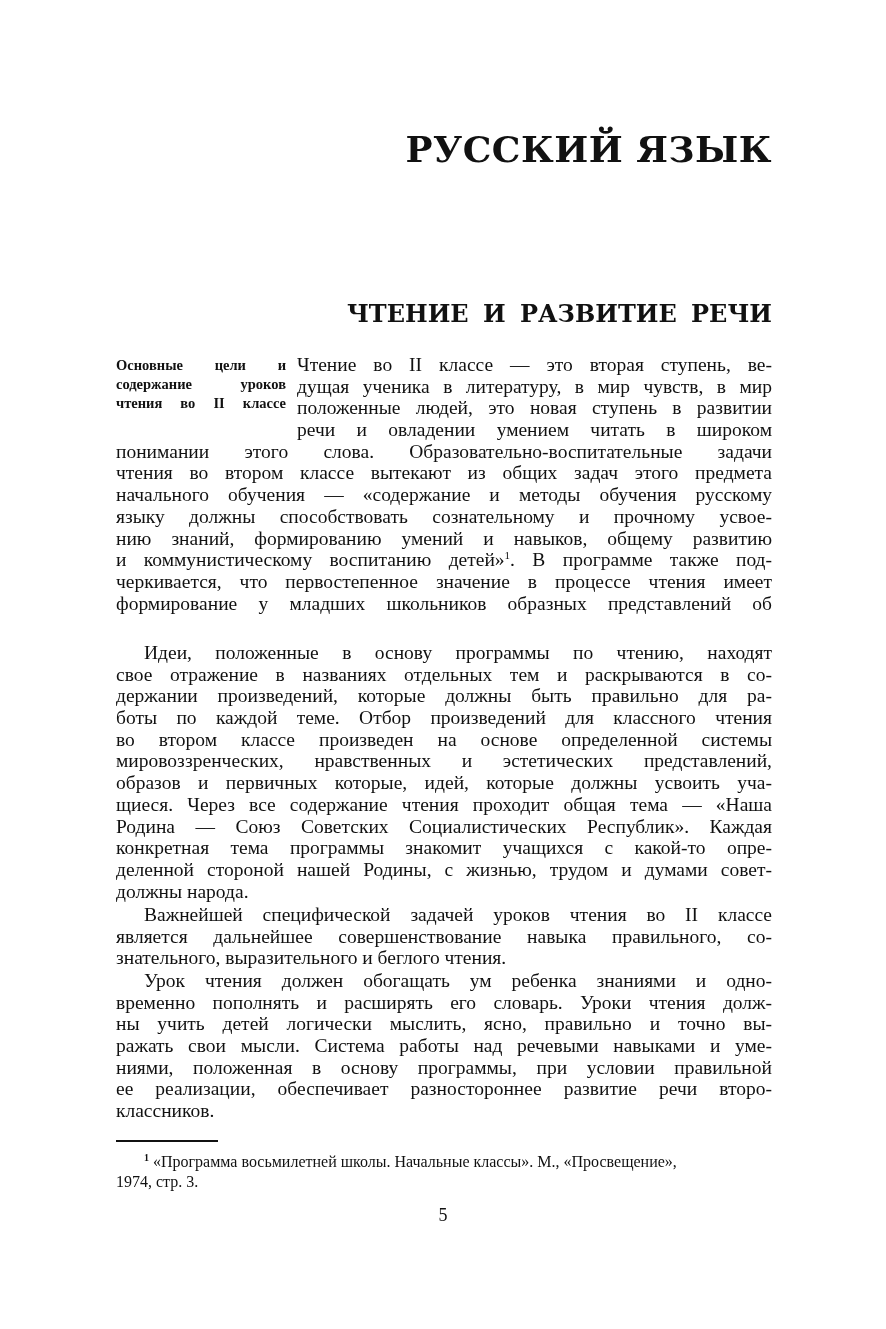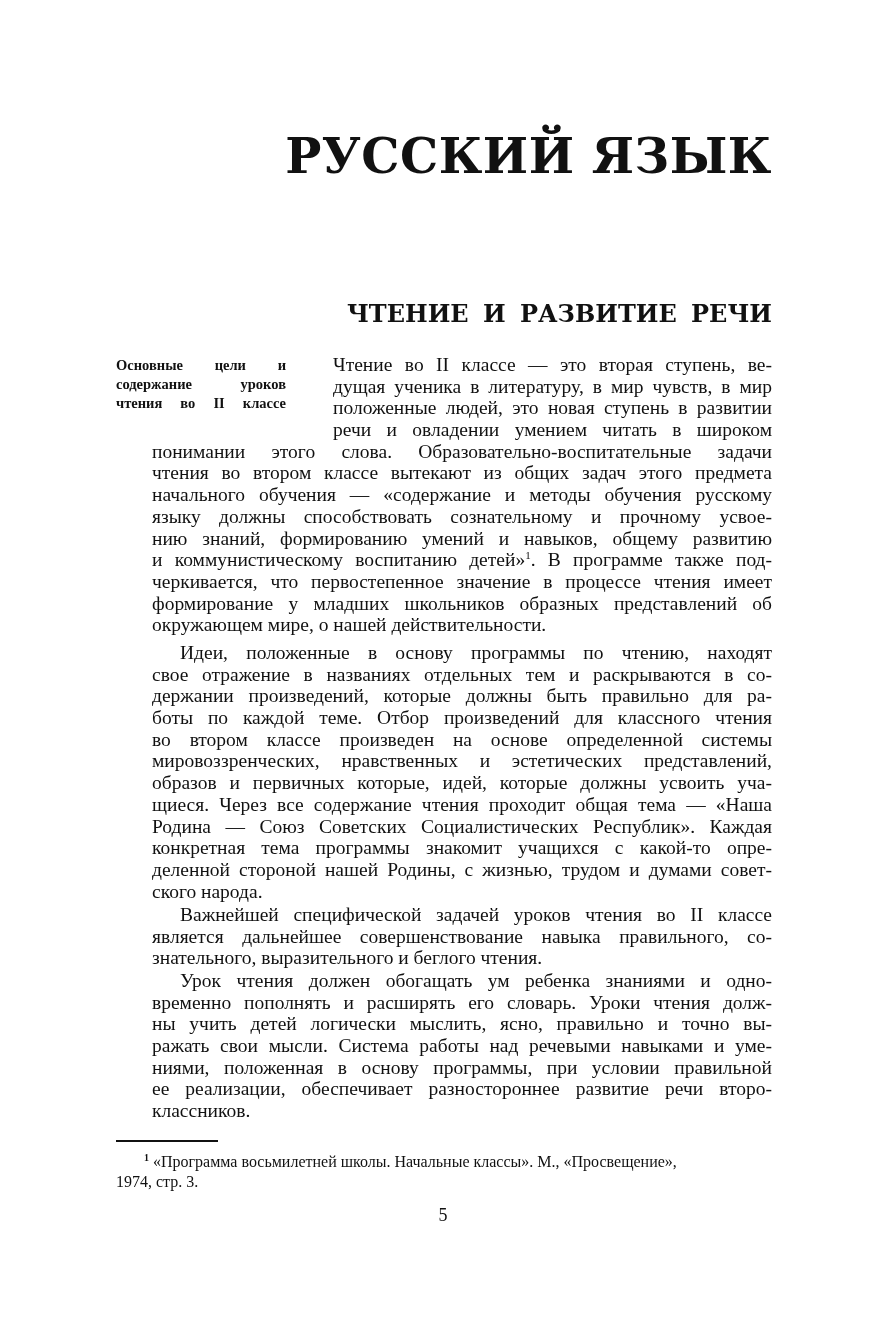--- a/index.html
+++ b/index.html
@@ -1,37 +1,37 @@
 <!DOCTYPE html>
 <html><head>
 <meta charset="utf-8">
 <style>
   html, body { margin: 0; padding: 0; background: #ffffff; }
   body { width: 886px; height: 1329px; position: relative; overflow: hidden; color: #111; }
   .page { position: absolute; left: 0; top: 0; width: 886px; height: 1329px; }
   .title {
     position: absolute; right: 114px; top: 128px;
-    font-family: "DejaVu Serif", serif; font-weight: bold; font-size: 48px;
+    font-family: "DejaVu Serif", serif; font-weight: bold; font-size: 36px;
     letter-spacing: 0.5px; margin: 0; white-space: nowrap;
   }
   .subtitle {
     position: absolute; right: 114px; top: 299px;
     font-family: "DejaVu Serif", serif; font-weight: bold; font-size: 24px;
     margin: 0; white-space: nowrap; word-spacing: 6px;
   }
   .side-heading {
     position: absolute; left: 116px; top: 356px; width: 170px;
     font-family: "Liberation Serif", serif; font-weight: bold; font-size: 14.5px; line-height: 19px;
   }
   .side-heading span { display: block; text-align: justify; text-align-last: justify; white-space: nowrap; }
   .text {
     position: absolute; left: 116px; width: 656px;
     font-family: "Liberation Serif", serif; font-size: 19.5px; line-height: 21.7px;
   }
-  .text .ln { display: block; white-space: nowrap; text-align: justify; text-align-last: justify; height: 21.7px; margin-left: 36px; }
+  .text .ln { display: block; white-space: nowrap; text-align: justify; text-align-last: justify; height: 21.7px; }
   .text .ln.last { text-align-last: left; }
   .text .ln.indent { padding-left: 28px; }
   .text .ln.wrap { padding-left: 181px; }
   .text sup { font-size: 11px; line-height: 0; }
   .footnote-rule {
     position: absolute; left: 116px; top: 1140px; width: 102px; height: 0;
     border-top: 2px solid #111;
   }
   .footnote {
     position: absolute; left: 116px; top: 1148px; width: 660px;
@@ -65,36 +65,35 @@
     <span class="ln wrap">положенные людей, это новая ступень в развитии</span>
     <span class="ln wrap">речи и овладении умением читать в широком</span>
     <span class="ln">понимании этого слова. Образовательно-воспитательные задачи</span>
     <span class="ln">чтения во втором классе вытекают из общих задач этого предмета</span>
     <span class="ln">начального обучения — «содержание и методы обучения русскому</span>
     <span class="ln">языку должны способствовать сознательному и прочному усвое-</span>
     <span class="ln">нию знаний, формированию умений и навыков, общему развитию</span>
     <span class="ln"><span>и коммунистическому воспитанию детей»</span><sup>1</sup><span>. В программе также под-</span></span>
     <span class="ln">черкивается, что первостепенное значение в процессе чтения имеет</span>
     <span class="ln">формирование у младших школьников образных представлений об</span>
-    <span class="ln last">окружающем мире, о нашей действительности.</span>
   </div>
 
   <div class="text" style="top:642px;">
     <span class="ln indent">Идеи, положенные в основу программы по чтению, находят</span>
     <span class="ln">свое отражение в названиях отдельных тем и раскрываются в со-</span>
     <span class="ln">держании произведений, которые должны быть правильно для ра-</span>
     <span class="ln">боты по каждой теме. Отбор произведений для классного чтения</span>
     <span class="ln">во втором классе произведен на основе определенной системы</span>
     <span class="ln">мировоззренческих, нравственных и эстетических представлений,</span>
     <span class="ln">образов и первичных которые, идей, которые должны усвоить уча-</span>
     <span class="ln">щиеся. Через все содержание чтения проходит общая тема — «Наша</span>
     <span class="ln">Родина — Союз Советских Социалистических Республик». Каждая</span>
     <span class="ln">конкретная тема программы знакомит учащихся с какой-то опре-</span>
     <span class="ln">деленной стороной нашей Родины, с жизнью, трудом и думами совет-</span>
-    <span class="ln last">ского народа.</span>
+    <span class="ln last">должны народа.</span>
   </div>
 
   <div class="text" style="top:904px;">
     <span class="ln indent">Важнейшей специфической задачей уроков чтения во II классе</span>
     <span class="ln">является дальнейшее совершенствование навыка правильного, со-</span>
     <span class="ln last">знательного, выразительного и беглого чтения.</span>
   </div>
 
   <div class="text" style="top:970px;">
     <span class="ln indent">Урок чтения должен обогащать ум ребенка знаниями и одно-</span>

